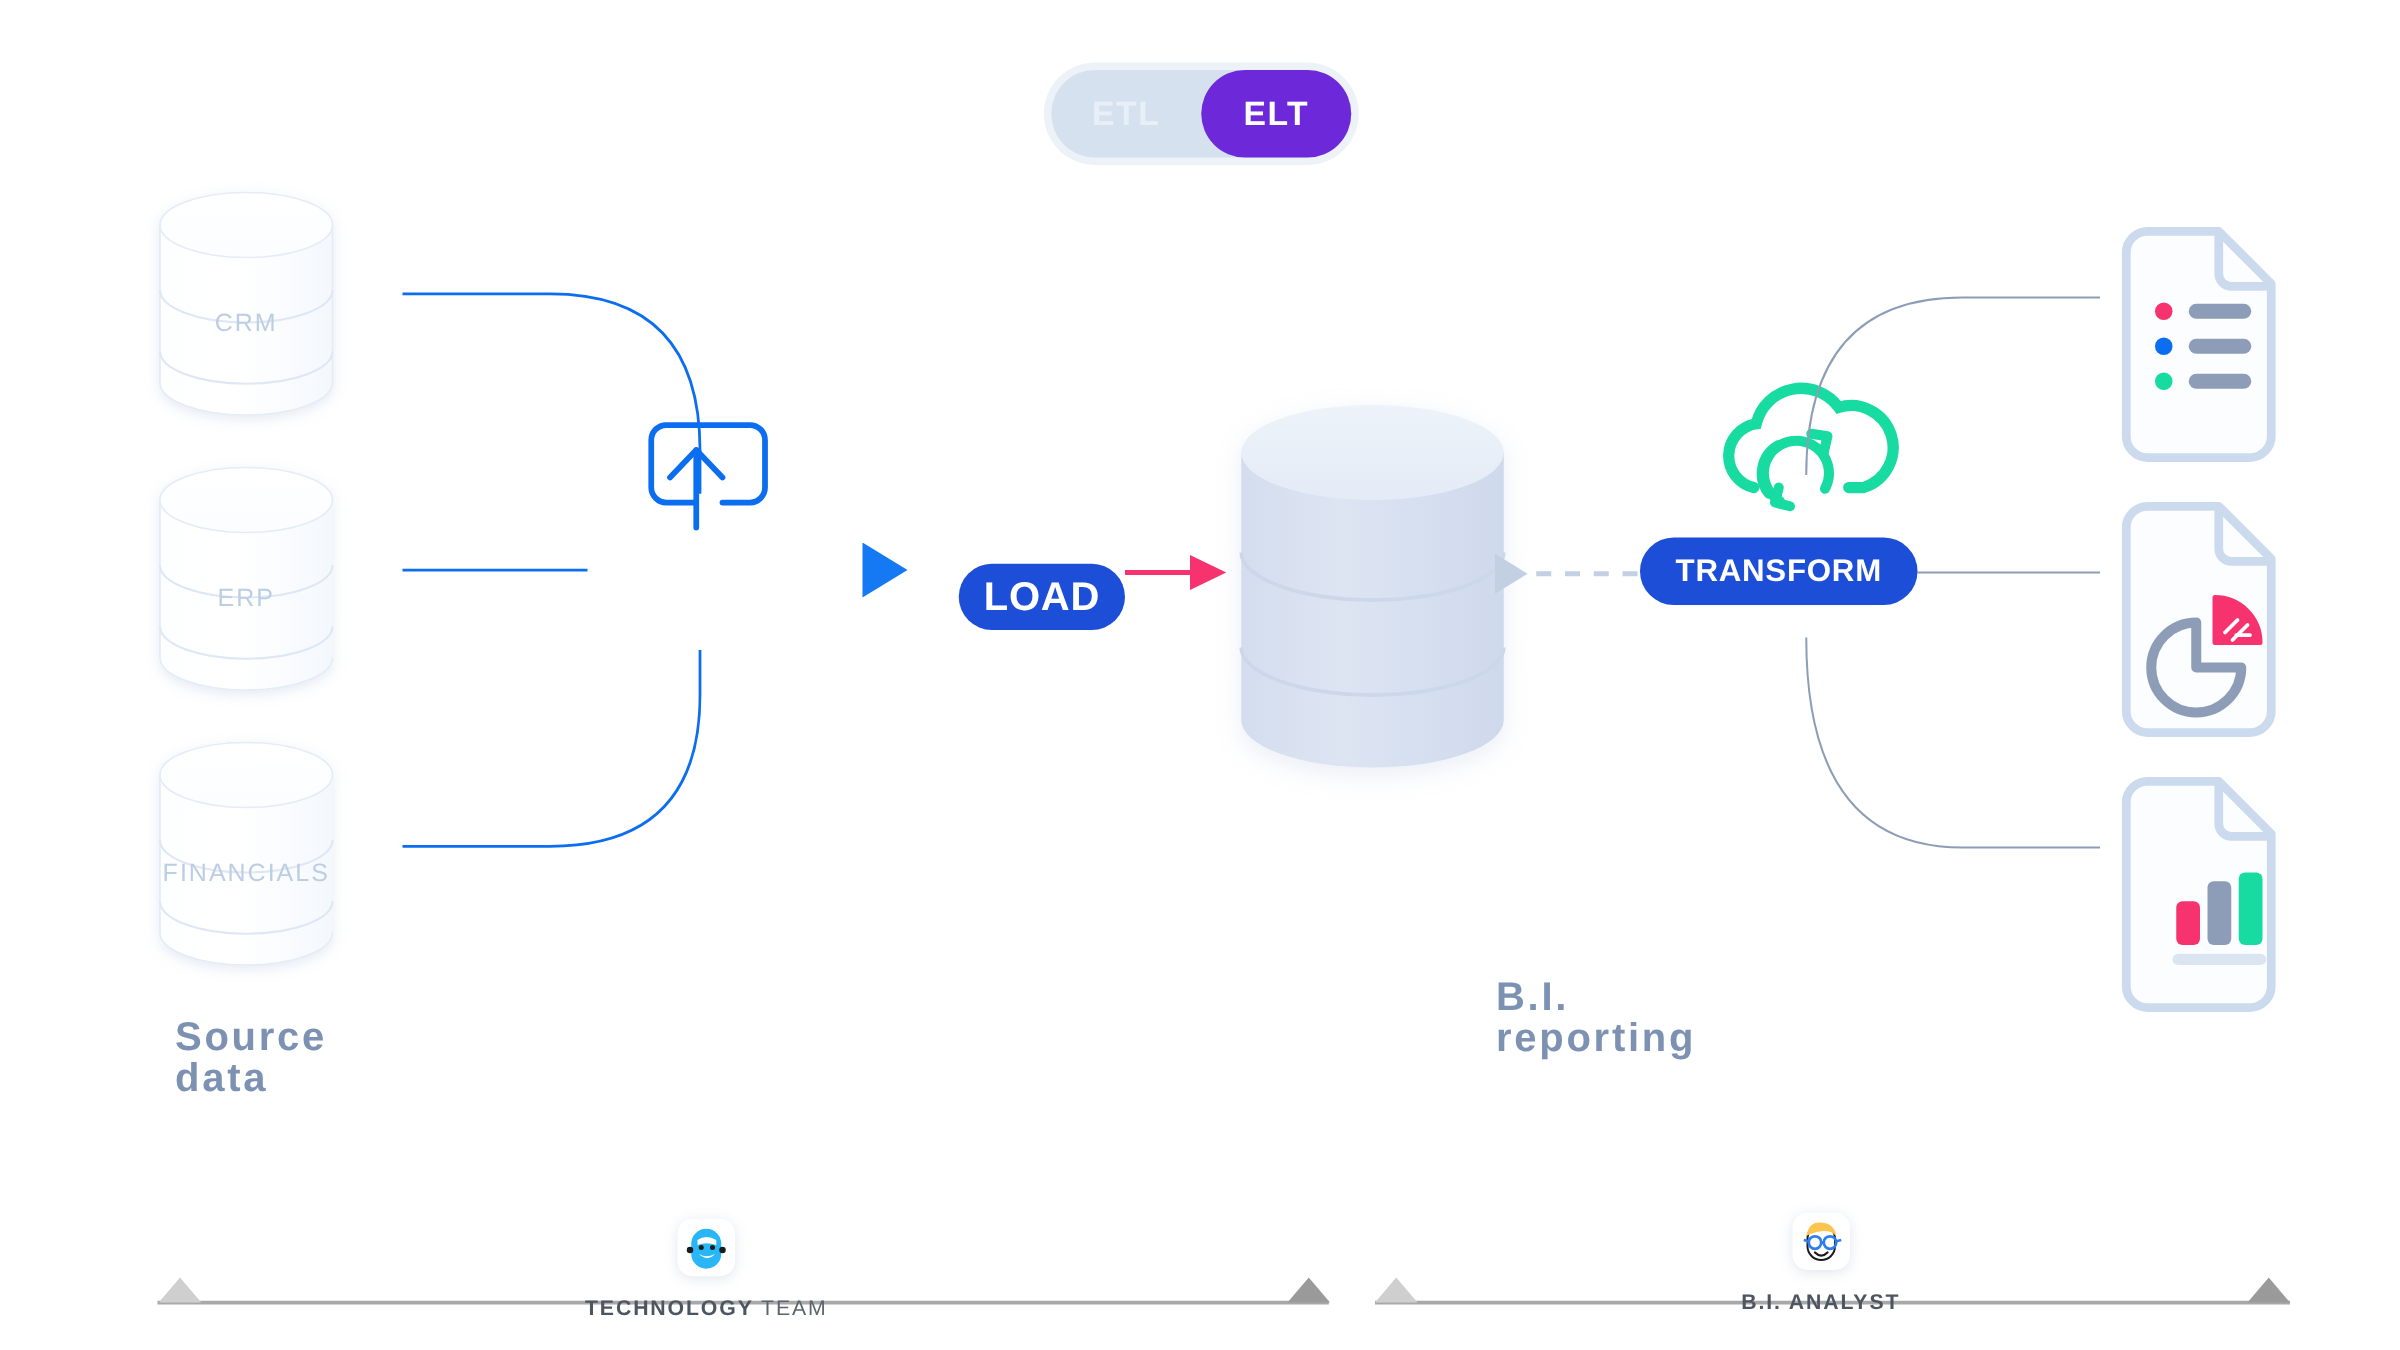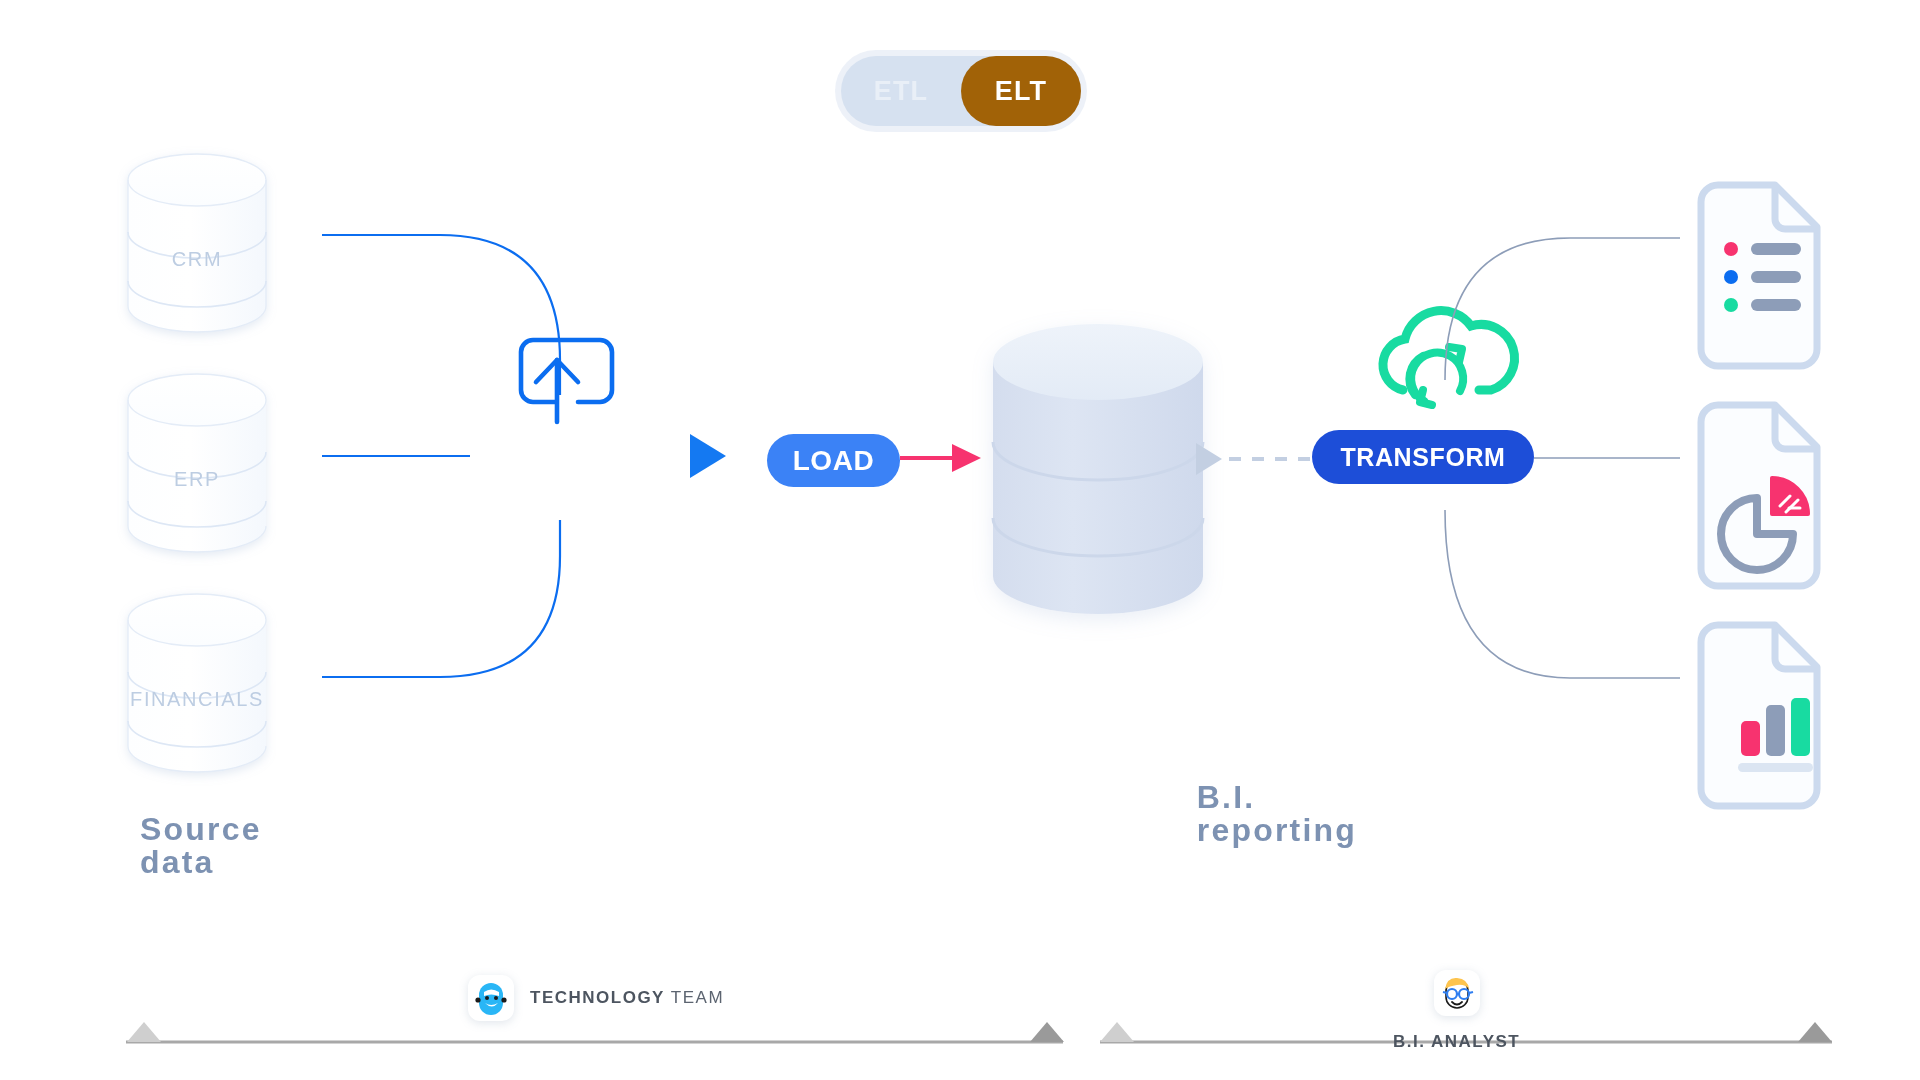--- a/index.html
+++ b/index.html
@@ -18,58 +18,58 @@
     position:absolute; left:841px; top:56px; width:240px; height:70px;
     background:#d6e1f0; border-radius:35px; display:flex; align-items:center;
     box-shadow: 0 0 0 6px rgba(214,225,240,0.45);
   }
   .toggle .opt {
     flex:1; height:100%; display:flex; align-items:center; justify-content:center;
     font-size:27px; font-weight:bold; letter-spacing:1.2px;
   }
   .toggle .opt.off { color:#e9eff7; }
   .toggle .opt.on {
-    background:#a16207; color:#ffffff; border-radius:35px; height:100%;
+    background:#6d28d9; color:#ffffff; border-radius:35px; height:100%;
   }
 
   
   .cyl { position:absolute; }
   .cyl .lbl {
     position:absolute; width:100%; text-align:center;
     color:#bdcde2; font-size:20px; letter-spacing:1.6px; font-weight:normal;
   }
 
   
   .pill {
     position:absolute; display:flex; align-items:center; justify-content:center;
     color:#fff; font-weight:bold; border-radius:40px; letter-spacing:0.6px;
   }
   .pill.extract { left:470px; top:428px; width:175px; height:56px; background:#0b6df0; font-size:25px; }
-  .pill.load    { left:767px; top:434px; width:133px; height:53px; background:#3b82f6; font-size:28px; }
+  .pill.load    { left:767px; top:451px; width:133px; height:53px; background:#1d4ed8; font-size:32px; }
   .pill.transform { left:1312px; top:430px; width:222px; height:54px; background:#1d4ed8; font-size:25px; }
 
   
   .side-label {
     position:absolute; color:#7d92b2; font-weight:bold; font-size:32px;
     letter-spacing:2.2px; line-height:33px;
   }
   .side-label.left  { left:140px; top:813px; text-align:left; }
   .side-label.right { right:563px; top:781px; text-align:left; }
 
   
   .persona { position:absolute; display:flex; align-items:center; gap:16px; }
   .persona .avatar {
     width:46px; height:46px; border-radius:12px; background:#fff;
     box-shadow:0 2px 10px rgba(120,140,170,0.22);
     display:flex; align-items:center; justify-content:center; overflow:hidden;
   }
   .persona .txt { font-size:17px; letter-spacing:1.5px; color:#4d5560; }
   .persona .txt b { font-weight:bold; }
   .persona .txt span { font-weight:normal; color:#5c6470; }
-  .persona.tech  { left:468px; top:975px; }
+  .persona.tech  { left:468px; top:975px;flex-direction:column; }
   .persona.bi    { left:1393px; top:970px;flex-direction:column; }
 </style>
 </head>
 <body>
 
 <div id="stage">
 
   <svg class="layer" viewBox="0 0 1920 1080">
     <defs>
       <linearGradient id="cylTopG" x1="0" y1="0" x2="0" y2="1">

